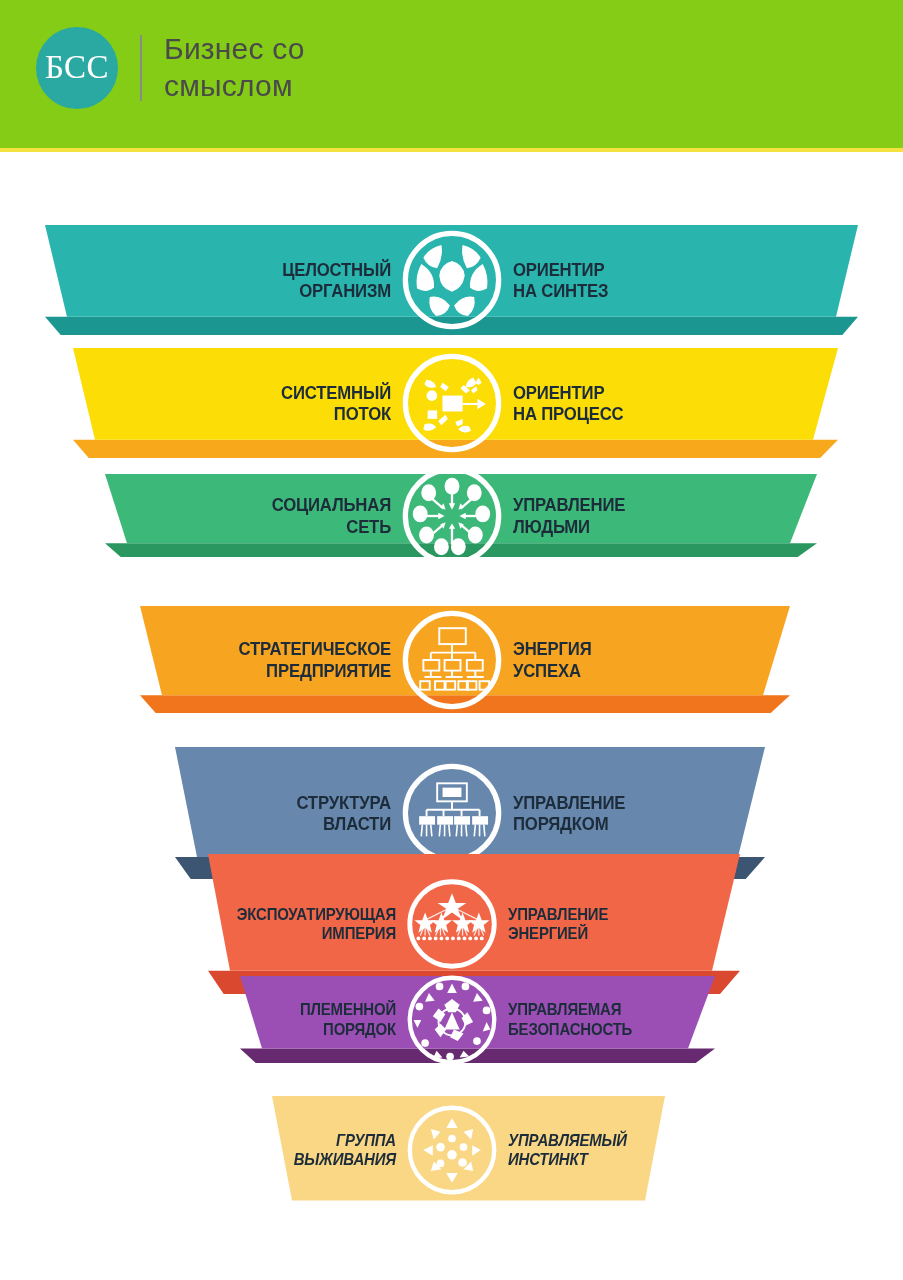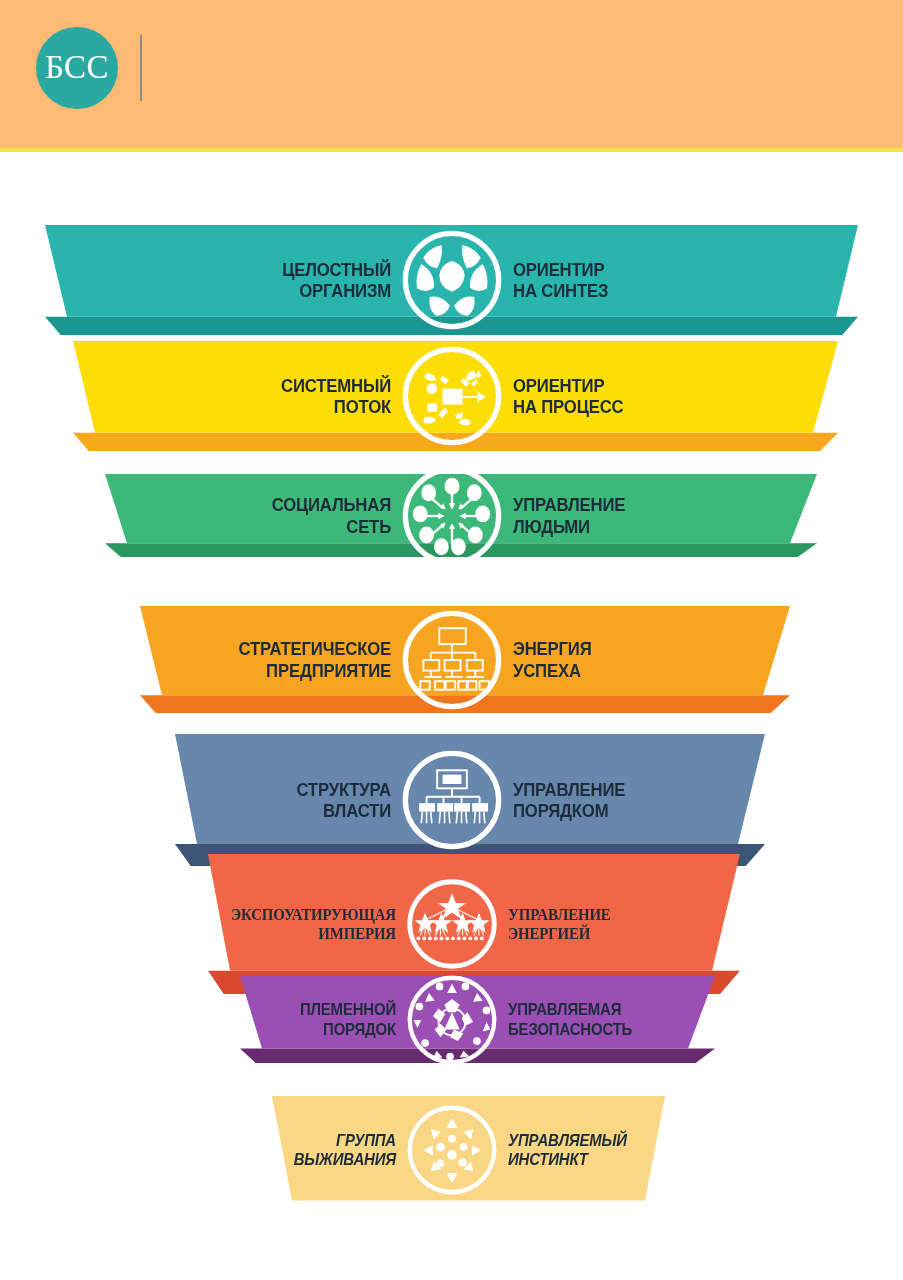--- a/index.html
+++ b/index.html
@@ -7,21 +7,21 @@
   body{
     width:903px;height:1280px;
     background:#ffffff;
     font-family:"Liberation Sans","DejaVu Sans",sans-serif;
     overflow:hidden;position:relative;
   }
 
   
   .header{
     position:absolute;left:0;top:0;width:903px;height:151px;
-    background:#fdba74;
+    background:#84cc16;
   }
   .logo-wrap{
     position:absolute;left:36px;top:27px;
     display:flex;align-items:center;
   }
   .logo-circle{
     width:82px;height:82px;border-radius:50%;
     background:#2aa9a2;
     display:flex;align-items:center;justify-content:center;
     flex:0 0 auto;
@@ -93,20 +93,22 @@
 </style>
 </head>
 <body>
 
 <div class="header">
   <div class="logo-wrap">
     <div class="logo-circle">
       <span>БСС</span>
     </div>
     <div class="logo-divider"></div>
+    <div class="logo-text">Бизнес со
+смыслом</div>
   </div>
   <div class="header-rule"></div>
 </div>
 
 <div class="funnel">
 
   <div class="tier" style="top:74px;height:110px;text-decoration:underline;">
     <div class="shape">
       <svg viewBox="0 0 903 150" preserveAspectRatio="none">
         <polygon points="45,125 858,125 836,160 67,160" fill="#1c9690"></polygon>
@@ -128,21 +130,21 @@
             <path d="M29 66 q-2 11 6 18 q10 -1 13 -10 q-8 -10 -19 -8 z"></path>
             <path d="M71 66 q2 11 -6 18 q-10 -1 -13 -10 q8 -10 19 -8 z"></path>
           </g>
         </svg>
       </div>
       <div class="label right">ОРИЕНТИР
 НА СИНТЕЗ</div>
     </div>
   </div>
 
-  <div class="tier" style="top:190px;height:110px;">
+  <div class="tier" style="top:197px;height:110px;">
     <div class="shape">
       <svg viewBox="0 0 903 150" preserveAspectRatio="none">
         <polygon points="73,125 838,125 813,160 95,160" fill="#f7a81b"></polygon>
         <polygon points="73,0 838,0 813,125 95,125" fill="#fcdd06"></polygon>
       </svg>
     </div>
     <div class="labels">
       <div class="label left">СИСТЕМНЫЙ
 ПОТОК</div>
       <div class="icon-slot">
@@ -256,21 +258,21 @@
             <rect x="64" y="70" width="9" height="8"></rect>
             <rect x="76" y="70" width="9" height="8"></rect>
           </g>
         </svg>
       </div>
       <div class="label right">ЭНЕРГИЯ
 УСПЕХА</div>
     </div>
   </div>
 
-  <div class="tier" style="top:583px;height:132px;">
+  <div class="tier" style="top:596px;height:132px;">
     <div class="shape">
       <svg viewBox="0 0 903 150" preserveAspectRatio="none">
         <polygon points="175,125 765,125 738,160 197,160" fill="#3c5572"></polygon>
         <polygon points="175,0 765,0 738,125 197,125" fill="#6787ad"></polygon>
       </svg>
     </div>
     <div class="labels">
       <div class="label left">СТРУКТУРА
 ВЛАСТИ</div>
       <div class="icon-slot">
@@ -306,21 +308,21 @@
               <line x1="76" y1="61" x2="76" y2="72"></line>
               <line x1="80" y1="61" x2="81" y2="72"></line>
           </g>
         </svg>
       </div>
       <div class="label right">УПРАВЛЕНИЕ
 ПОРЯДКОМ</div>
     </div>
   </div>
 
-  <div class="tier tier-small" style="top:703px;height:140px;font-family:Liberation Serif, serif;">
+  <div class="tier tier-small" style="top:703px;height:140px;">
     <div class="shape">
       <svg viewBox="0 0 903 150" preserveAspectRatio="none">
         <polygon points="208,125 740,125 712,160 230,160" fill="#d9482f"></polygon>
         <polygon points="208,0 740,0 712,125 230,125" fill="#f26648"></polygon>
       </svg>
     </div>
     <div class="labels">
       <div class="label left">ЭКСПОУАТИРУЮЩАЯ
 ИМПЕРИЯ</div>
       <div class="icon-slot">

